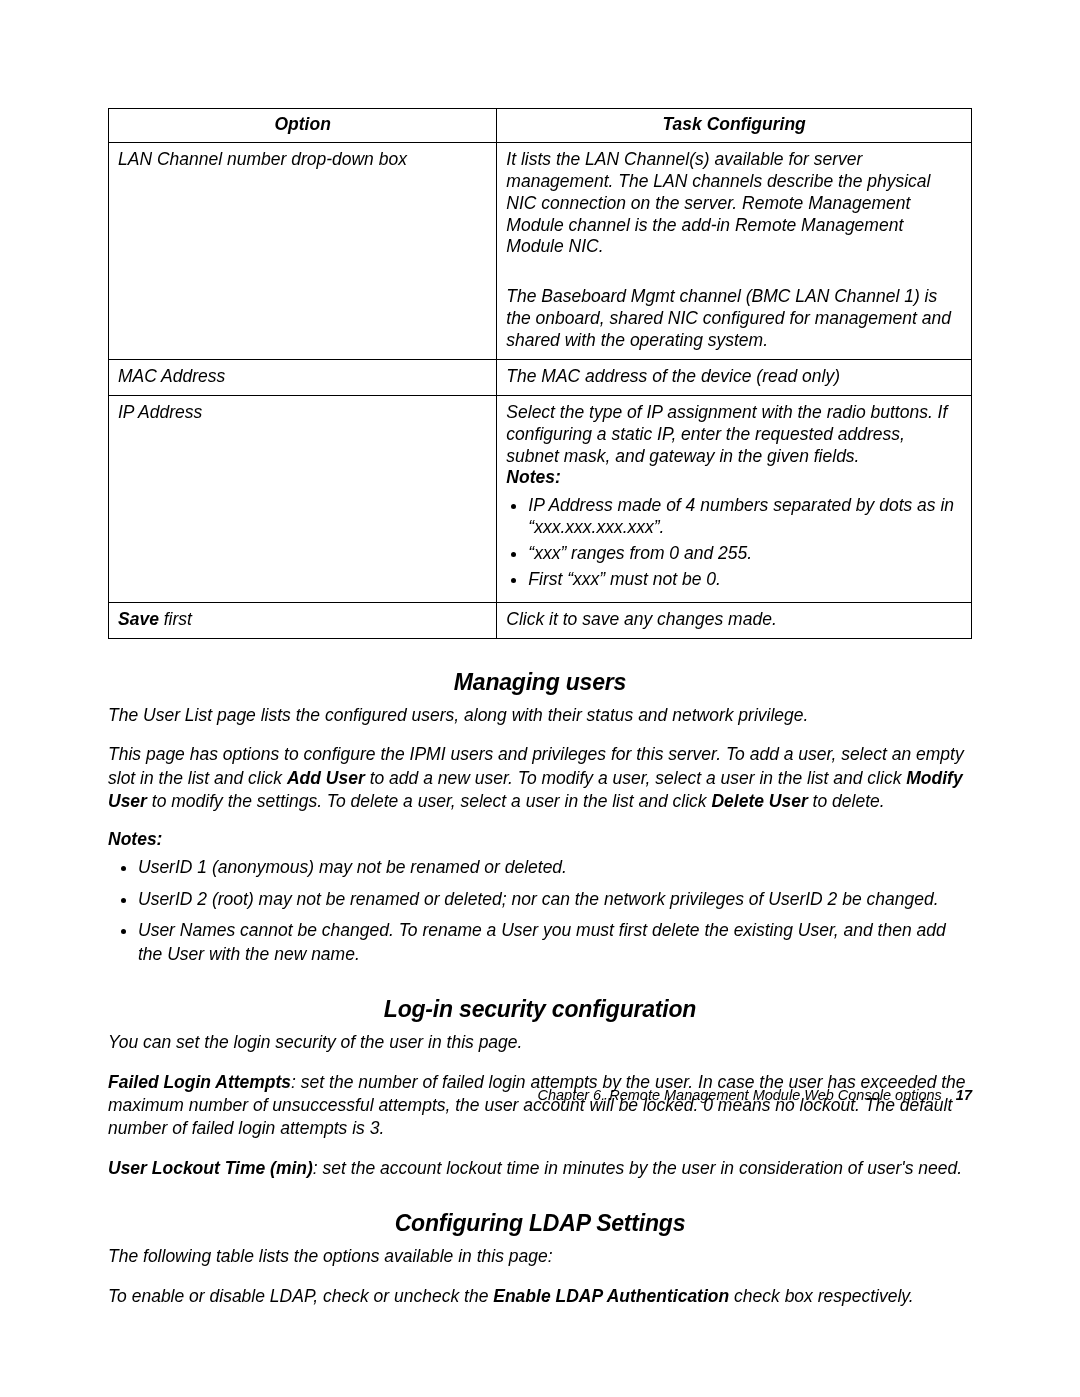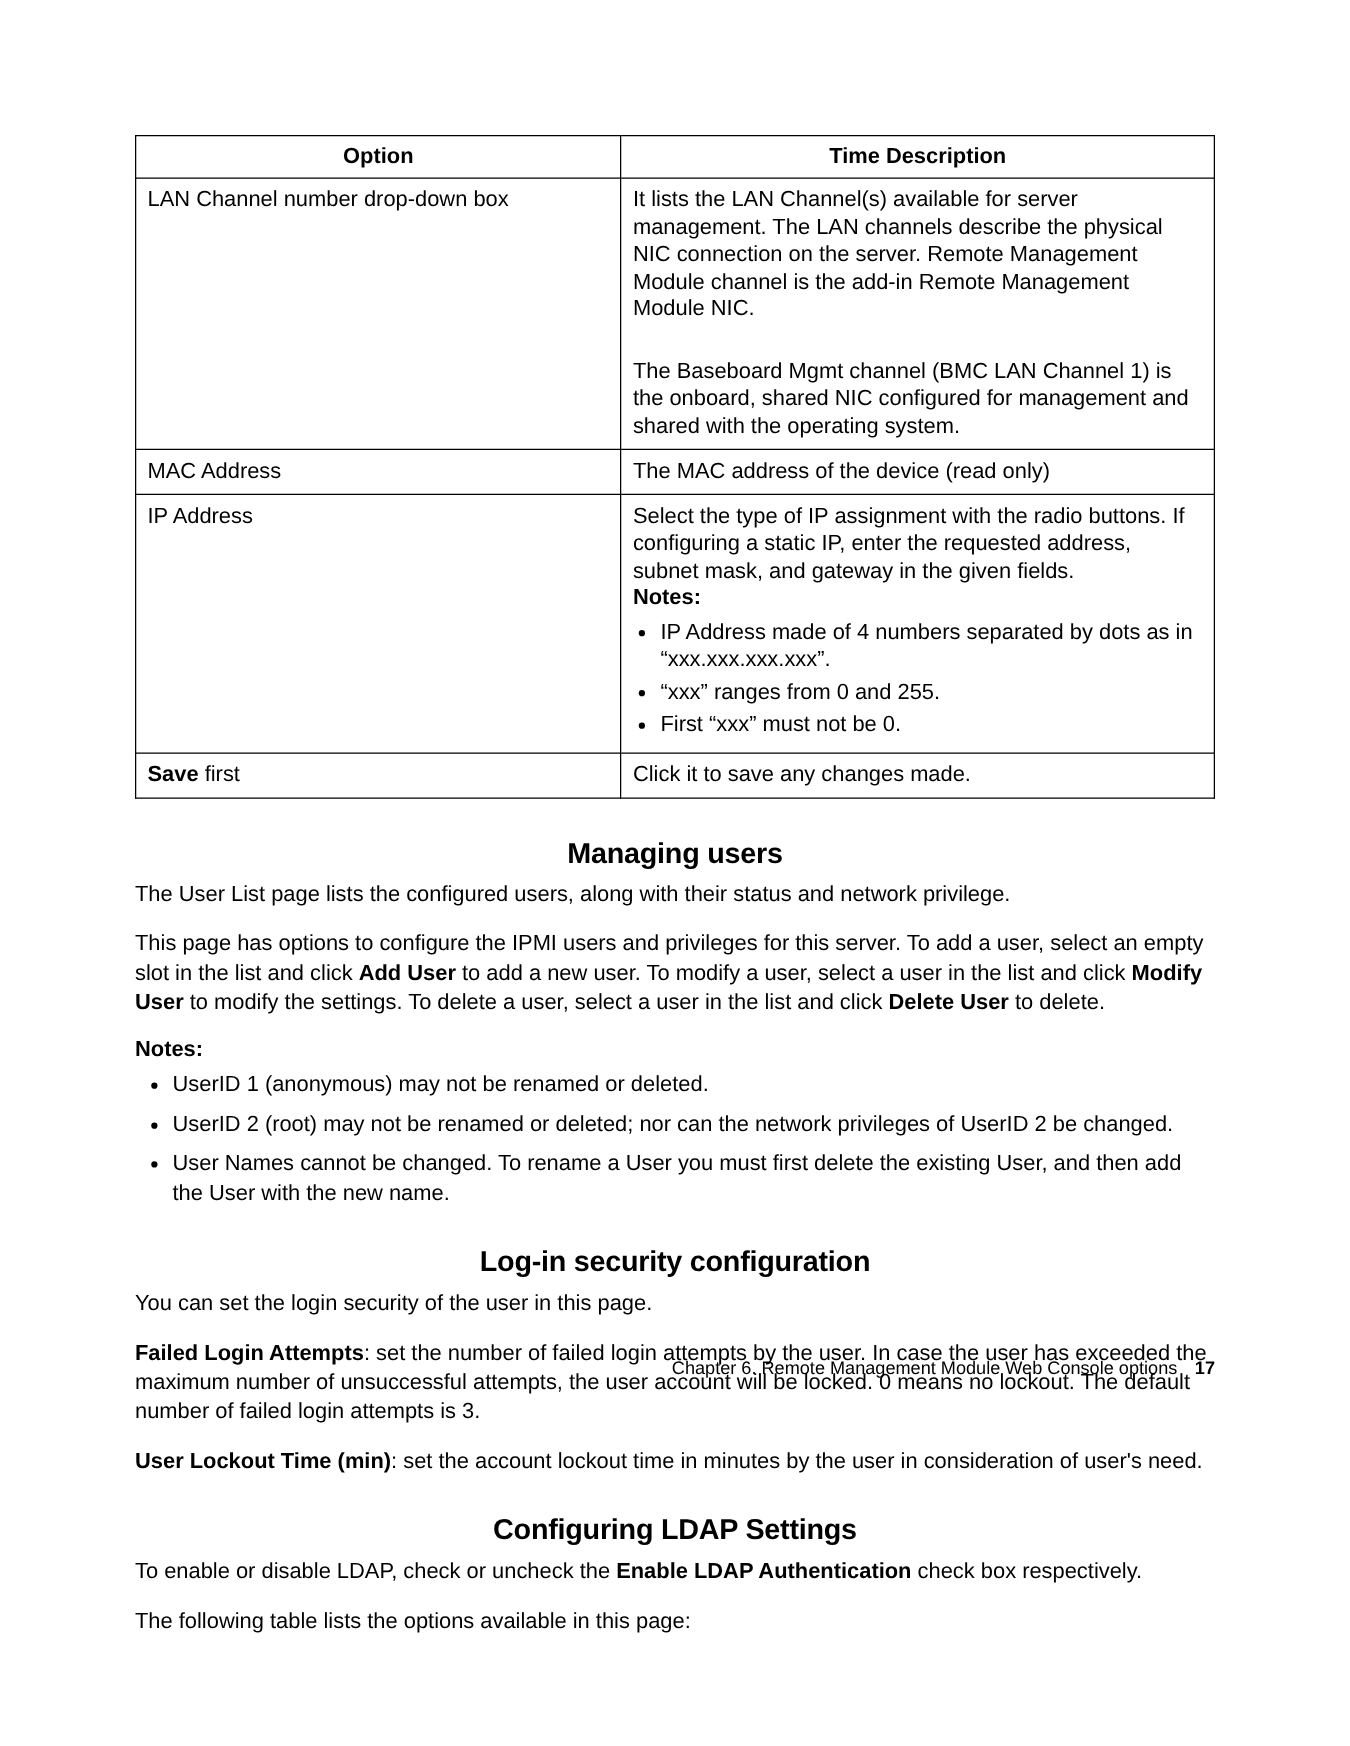--- a/index.html
+++ b/index.html
@@ -11,20 +11,21 @@
     background: #ffffff;
     font-family: Arial, Helvetica, sans-serif;
     color: #000000;
   }
   .page {
     box-sizing: border-box;
     width: 1080px;
     height: 1147px;
     padding: 108px 108px 60px 108px;
     position: relative;
+    font-style: italic;
   }
   table.opt {
     border-collapse: collapse;
     width: 100%;
     font-size: 17.5px;
     line-height: 1.25;
   }
   table.opt th, table.opt td {
     border: 1.5px solid #000;
     padding: 6px 9px 7px 9px;
@@ -84,21 +85,21 @@
 <div class="page">
 
   <table class="opt">
     <colgroup>
         <col class="c1">
         <col class="c2">
       </colgroup>
     <thead>
       <tr>
         <th>Option</th>
-        <th>Time Description</th>
+        <th>Task Configuring</th>
       </tr>
     </thead>
     <tbody>
       <tr>
         <td>LAN Channel number drop-down box</td>
         <td>
           <div class="cell-para">It lists the LAN Channel(s) available for server management. The LAN channels describe the physical NIC connection on the server. Remote Management Module channel is the add-in Remote Management Module NIC.</div>
           <div class="cell-para">The Baseboard Mgmt channel (BMC LAN Channel 1) is the onboard, shared NIC configured for management and shared with the operating system.</div>
         </td>
       </tr>
@@ -142,23 +143,23 @@
   <h2 class="section">Log-in security configuration</h2>
   <p class="body">You can set the login security of the user in this page.</p>
   <p class="body">
     <span class="bold">Failed Login Attempts</span><span>: set the number of failed login attempts by the user. In case the user has exceeded the maximum number of unsuccessful attempts, the user account will be locked. 0 means no lockout. The default number of failed login attempts is 3.</span>
   </p>
   <p class="body">
     <span class="bold">User Lockout Time (min)</span><span>: set the account lockout time in minutes by the user in consideration of user's need.</span>
   </p>
 
   <h2 class="section">Configuring LDAP Settings</h2>
+  <p class="body">The following table lists the options available in this page:</p>
   <p class="body">
     <span>To enable or disable LDAP, check or uncheck the </span><span class="bold">Enable LDAP Authentication</span><span> check box respectively.</span>
   </p>
-  <p class="body">The following table lists the options available in this page:</p>
 
   <div class="footer">
     <span>Chapter 6. Remote Management Module Web Console options</span>
     <span class="pnum">17</span>
   </div>
 
 </div>
 
 </body></html>

